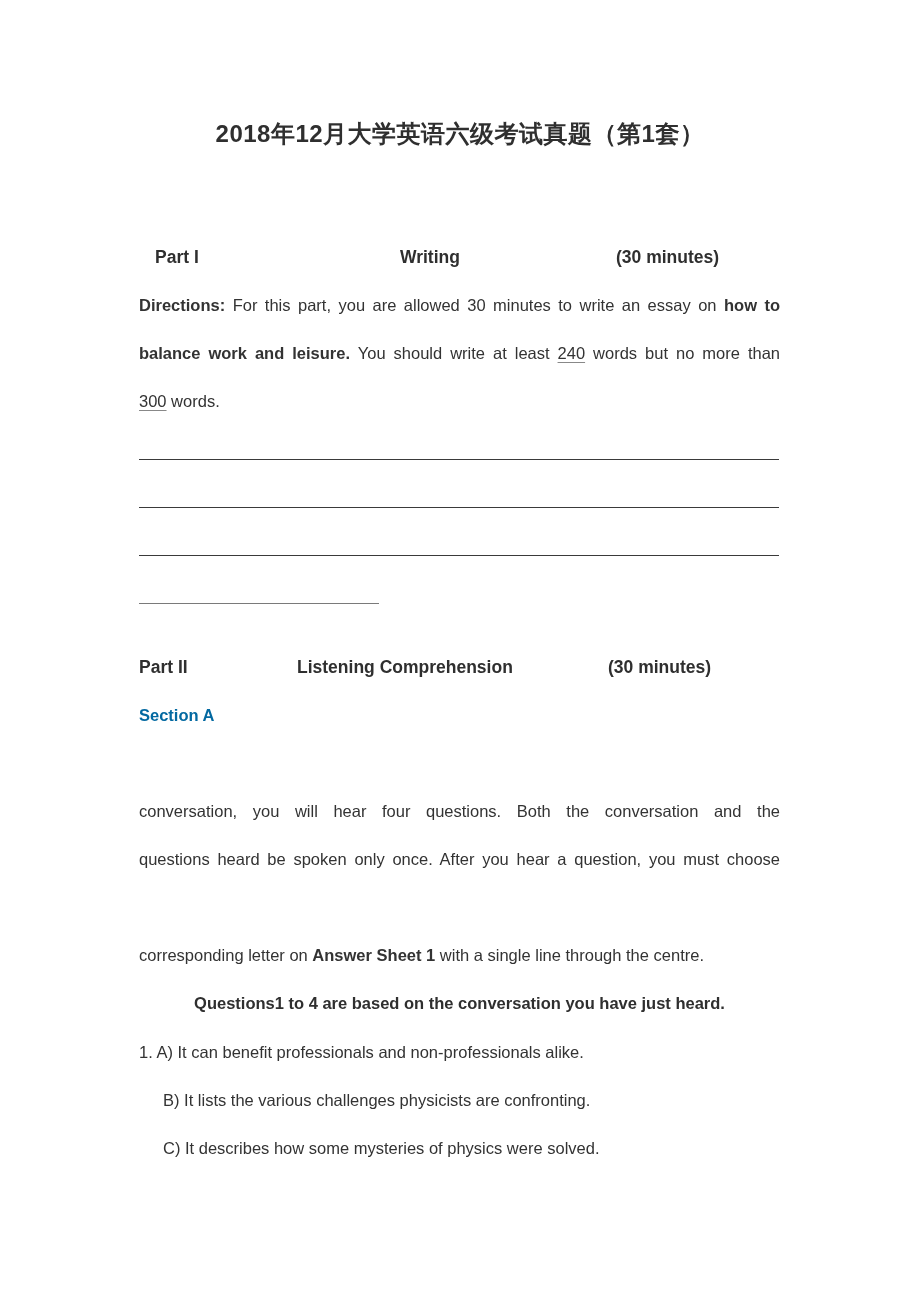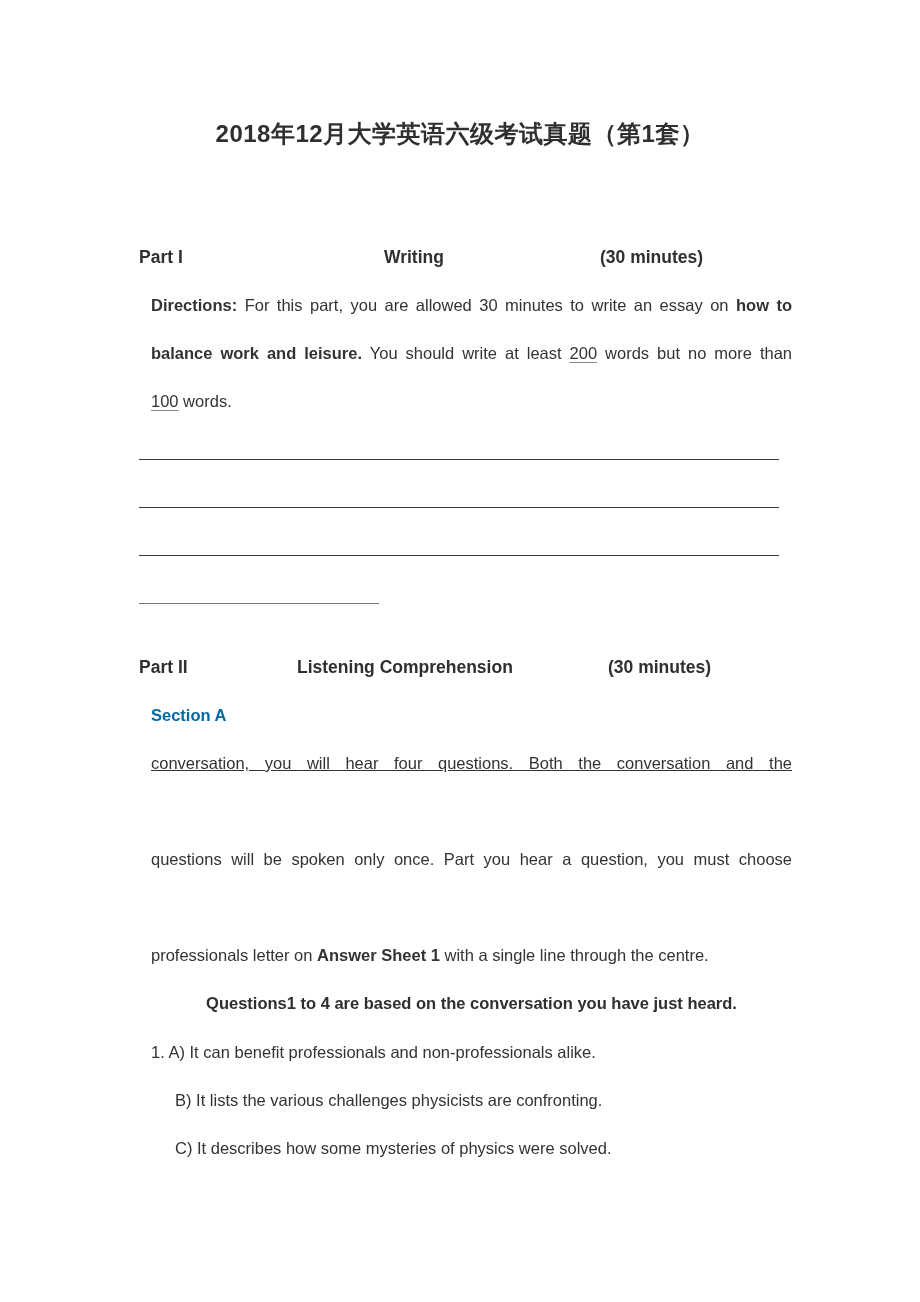--- a/index.html
+++ b/index.html
@@ -30,21 +30,20 @@
       color: #2f2f2f;
       letter-spacing: 0.5px;
     }
     .line {
       position: absolute;
       left: 139px;
       width: 641px;
       font-size: 16.5px;
       line-height: 22px;
       white-space: nowrap;
-      margin-left: 12px;
     }
     .justify {
       text-align: justify;
       text-align-last: justify;
     }
     .b { font-weight: bold; }
     .u {
       text-decoration: underline;
       text-decoration-color: #888;
       text-underline-offset: 3px;
@@ -66,53 +65,53 @@
     }
     .indent { left: 163px; width: auto; }
   </style>
 </head>
 <body>
 
 <div class="page">
 
   <div class="title">2018年12月大学英语六级考试真题（第1套）</div>
 
-  <div class="heading-row" style="top:246px; width:641px; height:22px;">
+  <div class="heading-row" style="top:246px; width:641px; height:22px;margin-left:16px;">
     <span style="left:0;">Part I</span>
     <span style="left:245px;">Writing</span>
     <span style="left:461px;">(30 minutes)</span>
   </div>
 
   <div class="line justify" style="top:294px;">
     <span class="b">Directions:</span><span> For this part, you are allowed 30 minutes to write an essay on </span><span class="b">how to</span>
   </div>
   <div class="line justify" style="top:342px;">
-    <span class="b">balance work and leisure.</span><span> You should write at least </span><span class="u">200</span><span> words but no more than</span>
+    <span class="b">balance work and leisure.</span><span> You should write at least </span><span class="u">240</span><span> words but no more than</span>
   </div>
   <div class="line" style="top:390px;">
-    <span class="u">100</span><span> words.</span>
+    <span class="u">300</span><span> words.</span>
   </div>
 
   <div class="rule" style="top:459px; width:640px;"></div>
   <div class="rule" style="top:507px; width:640px;"></div>
   <div class="rule" style="top:555px; width:640px;"></div>
   <div class="rule" style="top:603px; width:240px; background:#7a7a7a;"></div>
 
   <div class="heading-row" style="top:656px; width:641px; height:22px;">
     <span style="left:0;">Part II</span>
     <span style="left:158px;text-align:center;">Listening Comprehension</span>
     <span style="left:469px;">(30 minutes)</span>
   </div>
 
   <div class="line b" style="top:704px; color:#0369a1;">Section A</div>
 
-  <div class="line justify" style="top:752px;text-decoration:underline;">conversation, you will hear four questions. Both the conversation and the</div>
-  <div class="line justify" style="top:848px;">questions will be spoken only once. Part you hear a question, you must choose</div>
+  <div class="line justify" style="top:800px;">conversation, you will hear four questions. Both the conversation and the</div>
+  <div class="line justify" style="top:848px;">questions heard be spoken only once. After you hear a question, you must choose</div>
   <div class="line" style="top:944px;">
-    <span>professionals letter on </span><span class="b">Answer Sheet 1</span><span> with a single line through the centre.</span>
+    <span>corresponding letter on </span><span class="b">Answer Sheet 1</span><span> with a single line through the centre.</span>
   </div>
 
   <div class="line b" style="top:992px; color:#2f2f2f;text-align:center;">Questions1 to 4 are based on the conversation you have just heard.</div>
 
   <div class="line" style="top:1041px;">
     <span>1.</span> <span>A) It can benefit professionals and non-professionals alike.</span>
   </div>
   <div class="line indent" style="top:1089px;">B) It lists the various challenges physicists are confronting.</div>
   <div class="line indent" style="top:1137px;">C) It describes how some mysteries of physics were solved.</div>
 

